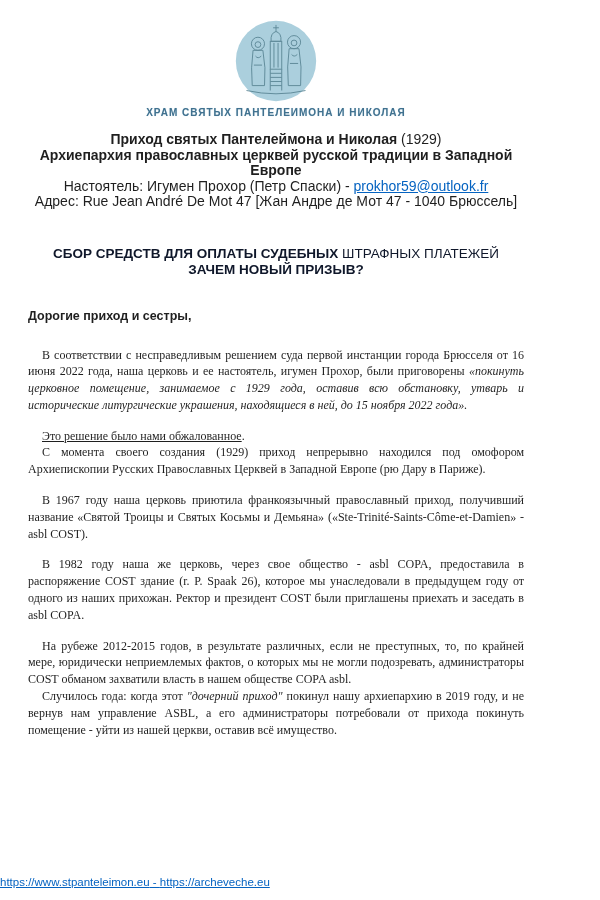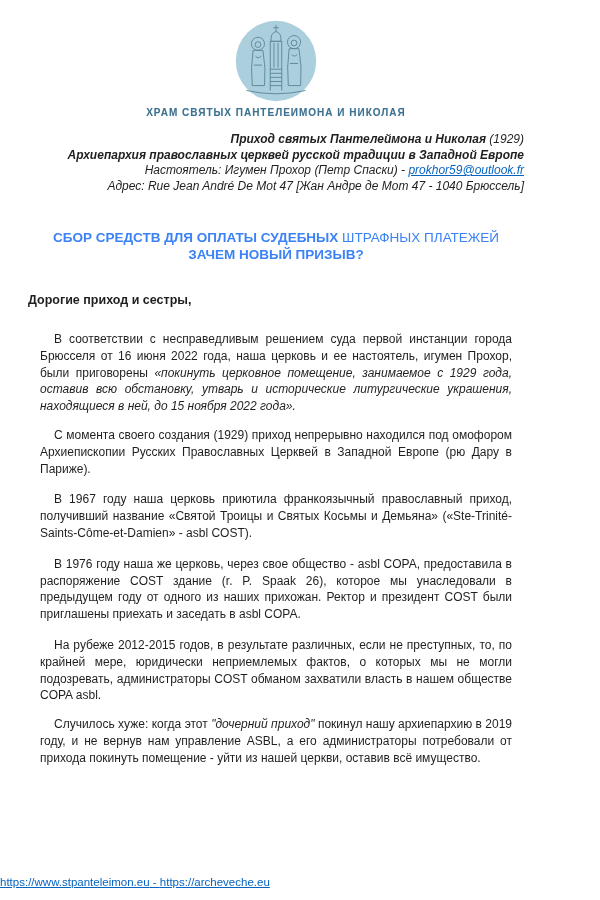--- a/index.html
+++ b/index.html
@@ -18,32 +18,32 @@
   .logo-block { text-align:center; }
   .logo-circle svg { display:block; margin:0 auto; }
   .logo-banner {
     display:inline-block; margin-top:2px;
     font-size:10px; font-weight:bold; letter-spacing:1px;
     color:#41718f;
     text-shadow:0 0 1px #bcd8e4;
   }
 
   
-  .header { text-align:right; margin-top:12px; font-size:12px; line-height:15.5px;font-style:italic; }
+  .header { text-align:center; margin-top:12px; font-size:14px; line-height:15.5px; }
   .bold { font-weight:bold; }
   a.link { color:#0563c1; text-decoration:underline; cursor:pointer; }
 
   
-  .title-block { text-align:center; margin-top:36px; font-size:13.5px; line-height:16.5px; color:#3b82f6; }
+  .title-block { text-align:center; margin-top:36px; font-size:13.5px; line-height:16.5px; color:#0f172a; }
   .title-bold { font-weight:bold; }
 
   
   .salutation { margin-top:30px; font-weight:bold; font-size:12.5px; }
   .body-text { margin-top:24px; font-size:12px; line-height:16.8px; text-align:justify; }
-  .body-text p { margin:12px; text-indent:14px; }
+  .body-text p { margin:0; text-indent:14px;font-family:Liberation Serif, serif; }
   .body-text p.gap { margin-top:14px; }
   .italic { font-style:italic; }
   .underline { text-decoration:underline; }
 
   
   .footer {
     position:absolute; left:0; right:0; bottom:12px;
     text-align:left; font-size:11.5px;
   }
 </style>
@@ -93,24 +93,25 @@
 
   <div class="title-block">
     <div><span class="title-bold">СБОР СРЕДСТВ ДЛЯ ОПЛАТЫ СУДЕБНЫХ </span><span>ШТРАФНЫХ ПЛАТЕЖЕЙ</span></div>
     <div class="title-bold">ЗАЧЕМ НОВЫЙ ПРИЗЫВ?</div>
   </div>
 
   <div class="salutation">Дорогие приход и сестры,</div>
 
   <div class="body-text">
       <p><span>В соответствии с несправедливым решением суда первой инстанции города Брюсселя от 16 июня 2022 года, наша церковь и ее настоятель, игумен Прохор, были приговорены </span><span class="italic">«покинуть церковное помещение, занимаемое с 1929 года, оставив всю обстановку, утварь и исторические литургические украшения, находящиеся в ней, до 15 ноября 2022 года».</span></p>
+      <p class="gap"><span class="underline">Это решение было нами обжалованное</span><span>.</span></p>
       <p><span>С момента своего создания (1929) приход непрерывно находился под омофором Архиепископии Русских Православных Церквей в Западной Европе (рю Дару в Париже).</span></p>
       <p class="gap"><span>В 1967 году наша церковь приютила франкоязычный православный приход, получивший название «Святой Троицы и Святых Косьмы и Демьяна» («Ste-Trinité-Saints-Côme-et-Damien» - asbl COST).</span></p>
-      <p class="gap"><span>В 1976 году наша же церковь, через свое общество - asbl COPA, предоставила в распоряжение COST здание (r. P. Spaak 26), которое мы унаследовали в предыдущем году от одного из наших прихожан. Ректор и президент COST были приглашены приехать и заседать в asbl COPA.</span></p>
+      <p class="gap"><span>В 1982 году наша же церковь, через свое общество - asbl COPA, предоставила в распоряжение COST здание (r. P. Spaak 26), которое мы унаследовали в предыдущем году от одного из наших прихожан. Ректор и президент COST были приглашены приехать и заседать в asbl COPA.</span></p>
       <p class="gap"><span>На рубеже 2012-2015 годов, в результате различных, если не преступных, то, по крайней мере, юридически неприемлемых фактов, о которых мы не могли подозревать, администраторы COST обманом захватили власть в нашем обществе COPA asbl.</span></p>
-      <p><span>Случилось хуже: когда этот </span><span class="italic">"дочерний приход"</span><span> покинул нашу архиепархию в 2019 году, и не вернув нам управление ASBL, а его администраторы потребовали от прихода покинуть помещение - уйти из нашей церкви, оставив всё имущество.</span></p>
+      <p><span>Случилось года: когда этот </span><span class="italic">"дочерний приход"</span><span> покинул нашу архиепархию в 2019 году, и не вернув нам управление ASBL, а его администраторы потребовали от прихода покинуть помещение - уйти из нашей церкви, оставив всё имущество.</span></p>
     </div>
 
   <div class="footer">
     <a class="link">https://www.stpanteleimon.eu</a><a class="link"> - </a><a class="link">https://archeveche.eu</a>
   </div>
 
 </div>
 
 </body></html>

